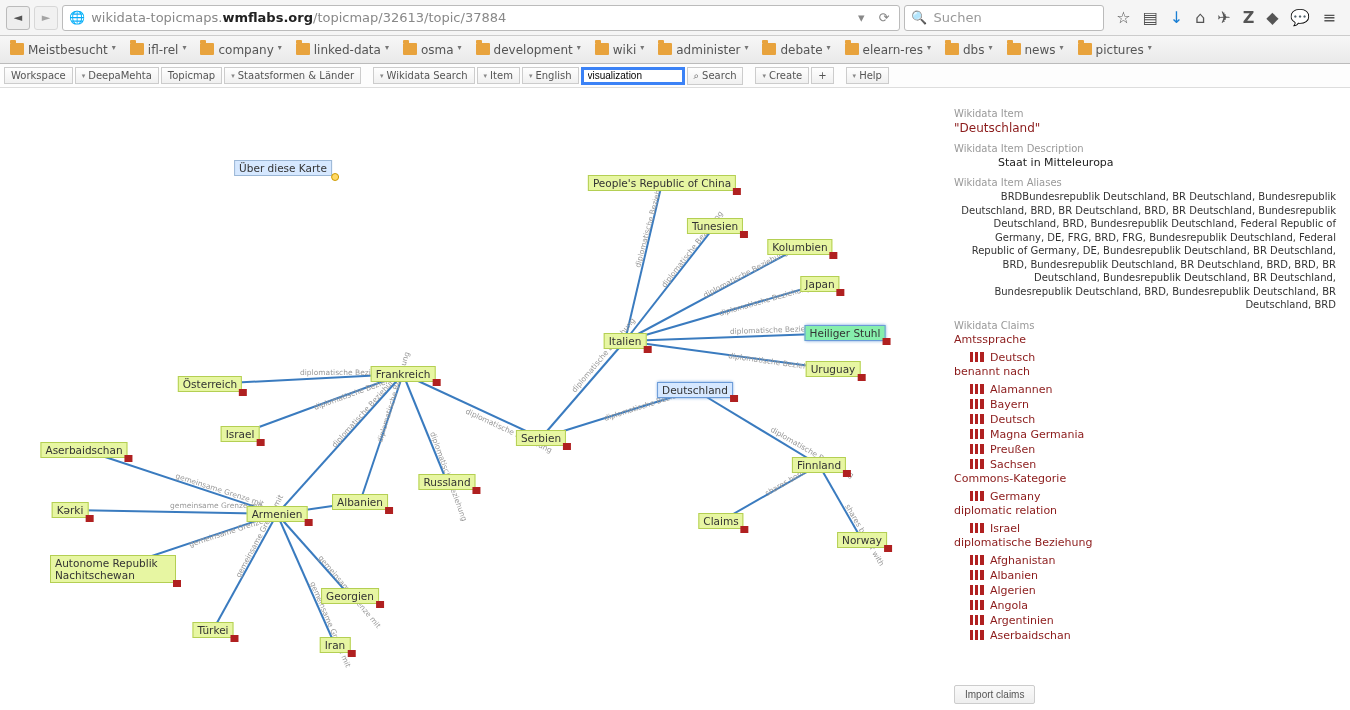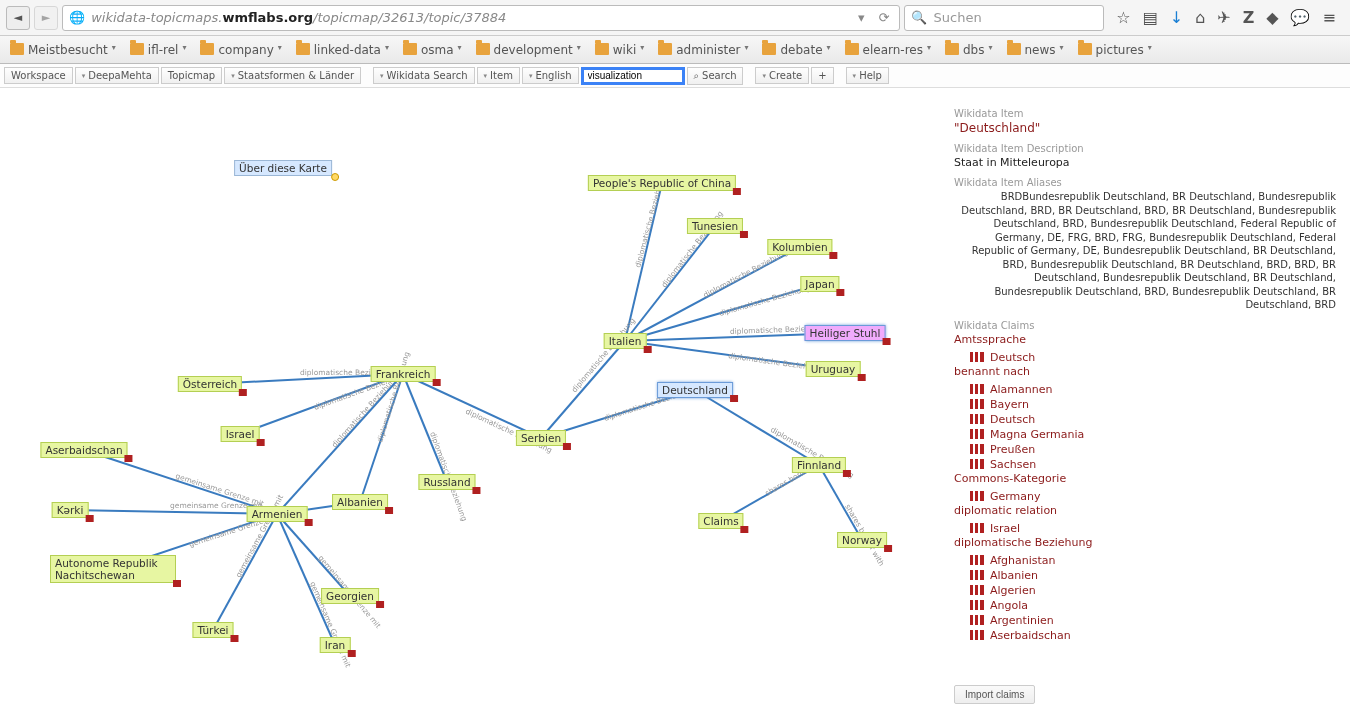--- a/index.html
+++ b/index.html
@@ -4,21 +4,21 @@
 <style>
 * { box-sizing: border-box; margin: 0; padding: 0; }
 body { font-family: "DejaVu Sans", Arial, sans-serif; font-size: 11px; color: #333; background: #fff; width: 1350px; height: 710px; overflow: hidden; }
 
 
 .chrome { height: 36px; background: #f5f5f5; border-bottom: 1px solid #ccc; display: flex; align-items: center; padding: 0 6px; gap: 4px; }
 .nav-btn { width: 24px; height: 24px; background: #eee; border: 1px solid #bbb; border-radius: 3px; display: flex; align-items: center; justify-content: center; color: #555; }
 .nav-btn.disabled { opacity: 0.5; }
 .url-bar { flex: 1; height: 26px; background: #fff; border: 1px solid #bbb; border-radius: 3px; display: flex; align-items: center; padding: 0 6px; gap: 6px; font-size: 13px; }
 .url-bar .globe { color: #888; }
-.url-bar span.host { color: #888; font-style: italic; }
+.url-bar span.host { color: #888; }
 .url-bar strong { color: #222; font-weight: bold; }
 .url-drop { color: #888; padding: 0 4px; }
 .url-refresh { color: #888; padding: 0 4px; }
 .search-bar { width: 200px; height: 26px; background: #fff; border: 1px solid #bbb; border-radius: 3px; display: flex; align-items: center; padding: 0 6px; gap: 6px; font-size: 13px; color: #999; }
 .chrome-icons { display: flex; gap: 12px; padding: 0 8px; color: #555; }
 .chrome-icons span { font-size: 16px; }
 
 
 .bookmarks { height: 28px; background: linear-gradient(#f7f7f7,#e9e9e9); border-bottom: 1px solid #bbb; display: flex; align-items: center; padding: 0 4px; gap: 2px; }
 .bm { display: flex; gap: 4px; font-size: 12px; color: #555; padding: 3px 6px; border-radius: 2px; white-space: nowrap; }
@@ -48,21 +48,21 @@
 .label-node { position: absolute; background: #d6e8ff; border: 1px solid #9bb7d6; padding: 1px 4px; font-size: 10.5px; transform: translate(-50%,-50%); }
 .dot { position: absolute; width: 8px; height: 8px; background: #ffd966; border: 1px solid #cc9900; border-radius: 50%; right: -8px; bottom: -6px; }
 
 svg.edges { position: absolute; inset: 0; width: 100%; height: 100%; }
 svg.edges line { stroke: #3a7bbf; stroke-width: 2; }
 svg.edges text { font-size: 7.5px; fill: #999; }
 
 
 .detail h5 { font-size: 10px; font-weight: normal; color: #999; margin-top: 8px; margin-bottom: 2px; }
 .detail .title { color: #8b1a1a; font-size: 12px; font-weight: normal; margin-bottom: 6px; }
-.detail .desc { font-size: 11px; color: #222; }
+.detail .desc { font-size: 11px; color: #222; margin-left: 44px; }
 .detail .aliases { font-size: 10px; color: #333; line-height: 1.35; text-align: right; }
 .detail .prop { color: #8b1a1a; font-size: 11px; margin-bottom: 4px; }
 .detail .val { display: flex; align-items: center; gap: 6px; font-size: 11px; color: #8b1a1a; padding: 1px 0 1px 16px; }
 .stripes { width: 14px; height: 10px; background: repeating-linear-gradient(90deg,#b02020 0 3px,#fff 3px 5px,#b02020 5px 8px,#fff 8px 10px,#b02020 10px 14px); flex-shrink: 0; }
 .import { position: absolute; left: 14px; bottom: 6px; background: linear-gradient(#fafafa,#eee); border: 1px solid #ccc; border-radius: 2px; padding: 3px 10px; font-size: 10px; color: #555; }
 </style>
 </head>
 <body>
 
 <div class="chrome">
@@ -271,21 +271,21 @@
         <text x="318" y="470" transform="rotate(50 318 470)">gemeinsame Grenze mit</text>
       <line x1="277" y1="426" x2="360" y2="414"></line>
     </svg>
 
     <div class="label-node" style="left:283px;top:80px"><span>Über diese Karte</span><span class="dot"></span></div>
 
     <div class="node" style="left:662px;top:95px"><span>People's Republic of China</span><span class="flag"></span></div>
     <div class="node" style="left:715px;top:138px"><span>Tunesien</span><span class="flag"></span></div>
     <div class="node" style="left:800px;top:159px"><span>Kolumbien</span><span class="flag"></span></div>
     <div class="node" style="left:820px;top:196px"><span>Japan</span><span class="flag"></span></div>
-    <div class="node sel" style="left:845px;top:245px;background:#f0abfc;border-color:#6b9bd8"><span>Heiliger Stuhl</span><span class="flag"></span></div>
+    <div class="node sel" style="left:845px;top:245px;background:#86efac;border-color:#6b9bd8"><span>Heiliger Stuhl</span><span class="flag"></span></div>
     <div class="node" style="left:833px;top:281px"><span>Uruguay</span><span class="flag"></span></div>
 
     <div class="node" style="left:625px;top:253px"><span>Italien</span><span class="flag"></span></div>
     <div class="node sel" style="left:695px;top:302px"><span>Deutschland</span><span class="flag"></span></div>
     <div class="node" style="left:541px;top:350px"><span>Serbien</span><span class="flag"></span></div>
     <div class="node" style="left:819px;top:377px"><span>Finnland</span><span class="flag"></span></div>
     <div class="node" style="left:721px;top:433px"><span>Claims</span><span class="flag"></span></div>
     <div class="node" style="left:862px;top:452px"><span>Norway</span><span class="flag"></span></div>
 
     <div class="node" style="left:403px;top:286px"><span>Frankreich</span><span class="flag"></span></div>

